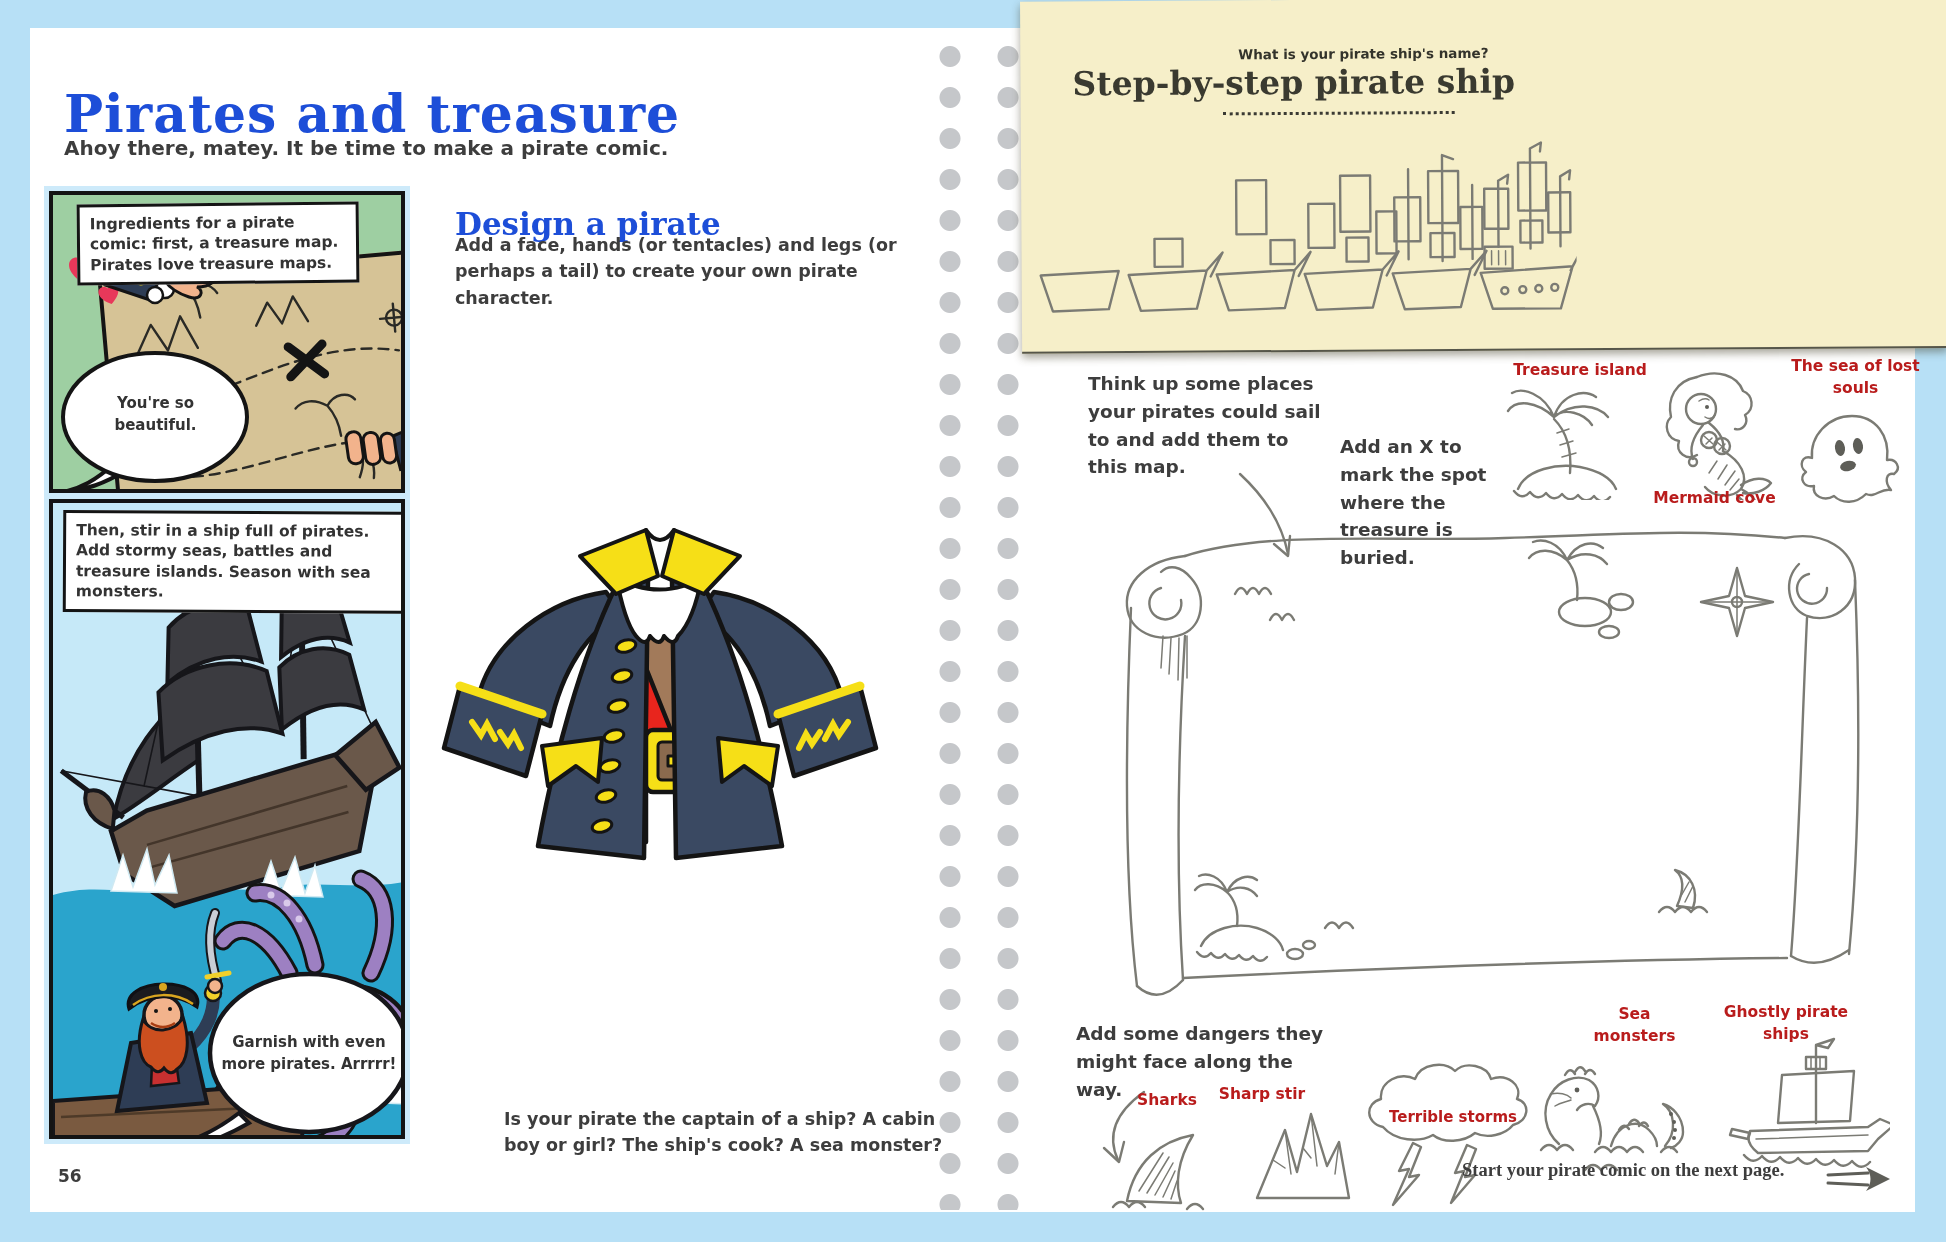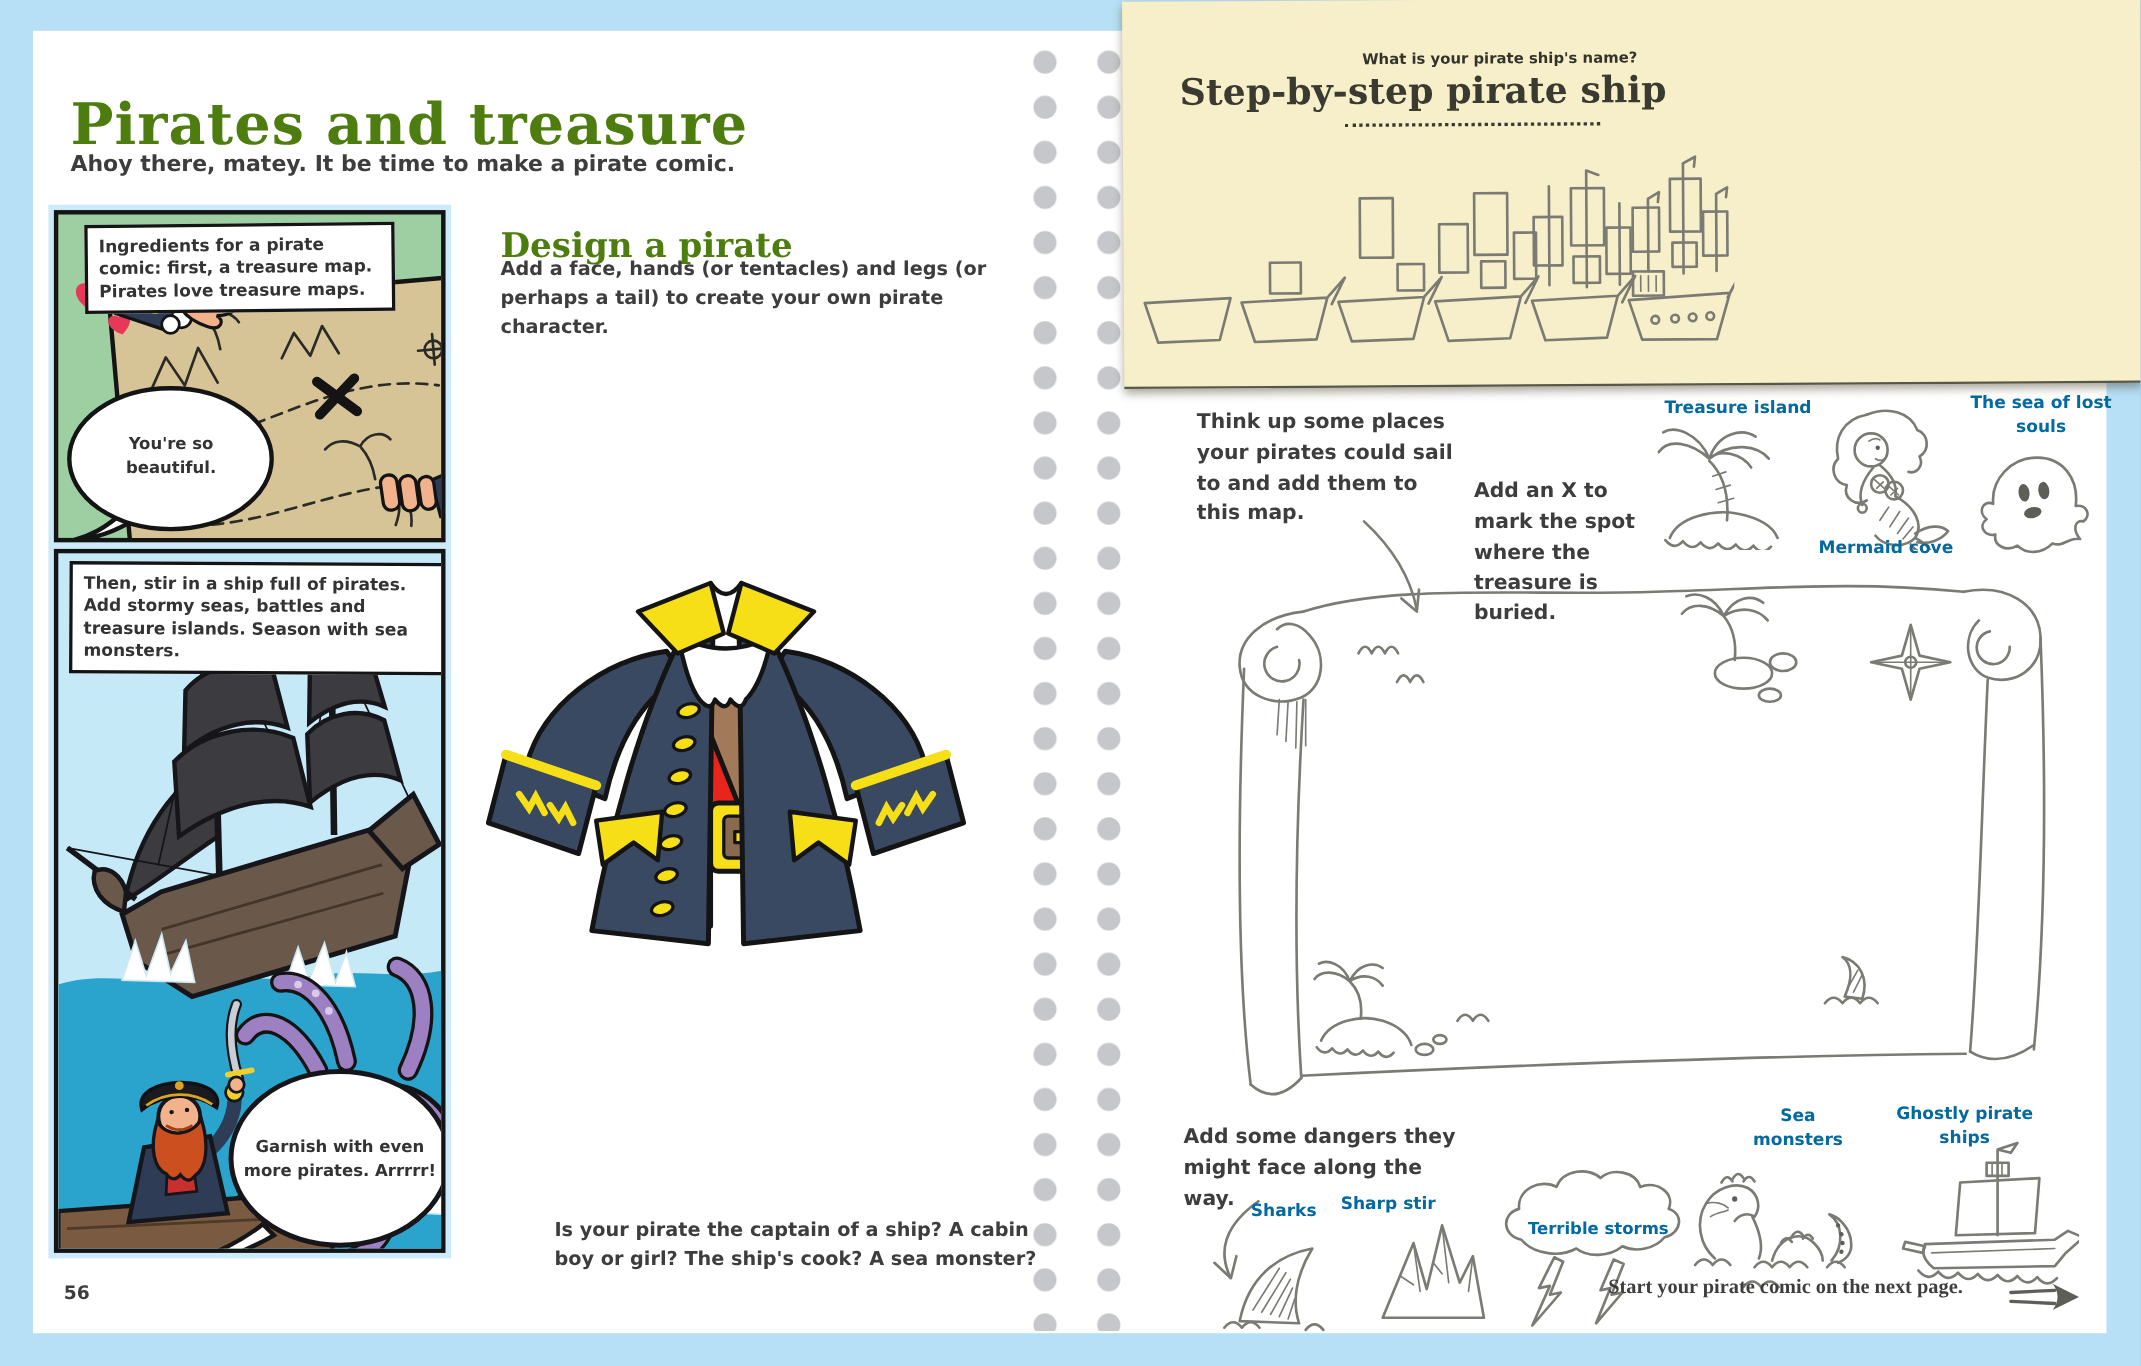--- a/index.html
+++ b/index.html
@@ -1,21 +1,21 @@
 <!DOCTYPE html>
 <html><head>
 <meta charset="utf-8">
 <style>
   html,body{margin:0;padding:0;background:#9cc9e6;}
   .canvas{position:relative;width:1946px;height:1242px;background:#b7e0f6;overflow:hidden;
           font-family:"DejaVu Sans",sans-serif;}
   .abs{position:absolute;}
   .page-base{left:30px;top:28px;width:1885px;height:1184px;background:#ffffff;}
   .hand{font-family:"DejaVu Sans",sans-serif;color:#3d3d3d;}
-  .serifhead{font-family:"DejaVu Serif",serif;font-weight:bold;color:#4d7c0f;}
+  .serifhead{font-family:"DejaVu Serif",serif;font-weight:bold;color:#1d4ed8;}
   .center{text-align:center;}
   .dot-col{top:36px;width:24px;height:1174px;background-image:radial-gradient(circle,#c5c7ca 0 10px,rgba(0,0,0,0) 11px);
            background-size:24px 41px;background-repeat:repeat-y;background-position:center top;}
   
   .title{left:64px;top:48px;font-size:52px;letter-spacing:1px;}
   .subtitle{left:64px;top:136px;font-size:20px;font-weight:bold;}
   .comic{left:44px;top:186px;width:366px;background:#cdeafa;padding:5px;box-sizing:border-box;}
   .panel{position:relative;border:4px solid #141414;overflow:hidden;box-sizing:border-box;width:356px;}
   .panel1{height:302px;background:#9ecfa2;}
   .panel2{height:640px;background:#c6e9f8;margin-top:6px;}
@@ -32,21 +32,21 @@
   
   .flap{left:1020px;top:-4px;width:926px;height:350px;background:#f6efc9;
         transform:rotate(-0.35deg);transform-origin:top right;
         box-shadow:0 4px 9px rgba(60,55,30,0.45);border-bottom:2px solid #56564a;}
   .flap-head{left:52px;top:36px;font-size:33px;color:#3a3a30;}
   .flap-q{left:218px;top:46px;font-size:13.5px;font-weight:bold;white-space:nowrap;color:#33332b;right:auto;}
   .flap-line{left:202px;top:84px;width:232px;height:28px;border-bottom:3px dotted #3a3a33;}
   .rp-text{font-weight:bold;line-height:1.5;}
   .instr1{left:1088px;top:370px;width:235px;font-size:18.5px;}
   .instr2{left:1340px;top:433px;width:178px;font-size:18.5px;}
-  .lbl{font-size:15.5px;font-weight:bold;line-height:1.4;color:#0369a1;}
+  .lbl{font-size:15.5px;font-weight:bold;line-height:1.4;color:#b91c1c;}
   .ti-lbl{left:1480px;top:360px;width:200px;}
   .mc-lbl{left:1622px;top:488px;width:185px;}
   .ls-lbl{left:1778px;top:356px;width:155px;}
   .dangers-instr{left:1076px;top:1020px;width:265px;font-size:18.5px;}
   .sharks-lbl{left:1112px;top:1090px;width:110px;}
   .rocks-lbl{left:1212px;top:1084px;width:100px;}
   .cloud-lbl{left:1378px;top:1090px;width:150px;font-size:15px;margin-top:17px;}
   .monsters-lbl{left:1582px;top:1004px;width:105px;}
   .ghostship-lbl{left:1706px;top:1002px;width:160px;}
   .footer-cta{left:1462px;top:1160px;width:358px;font-size:18.5px;font-weight:bold;font-family:Liberation Serif, serif;}

